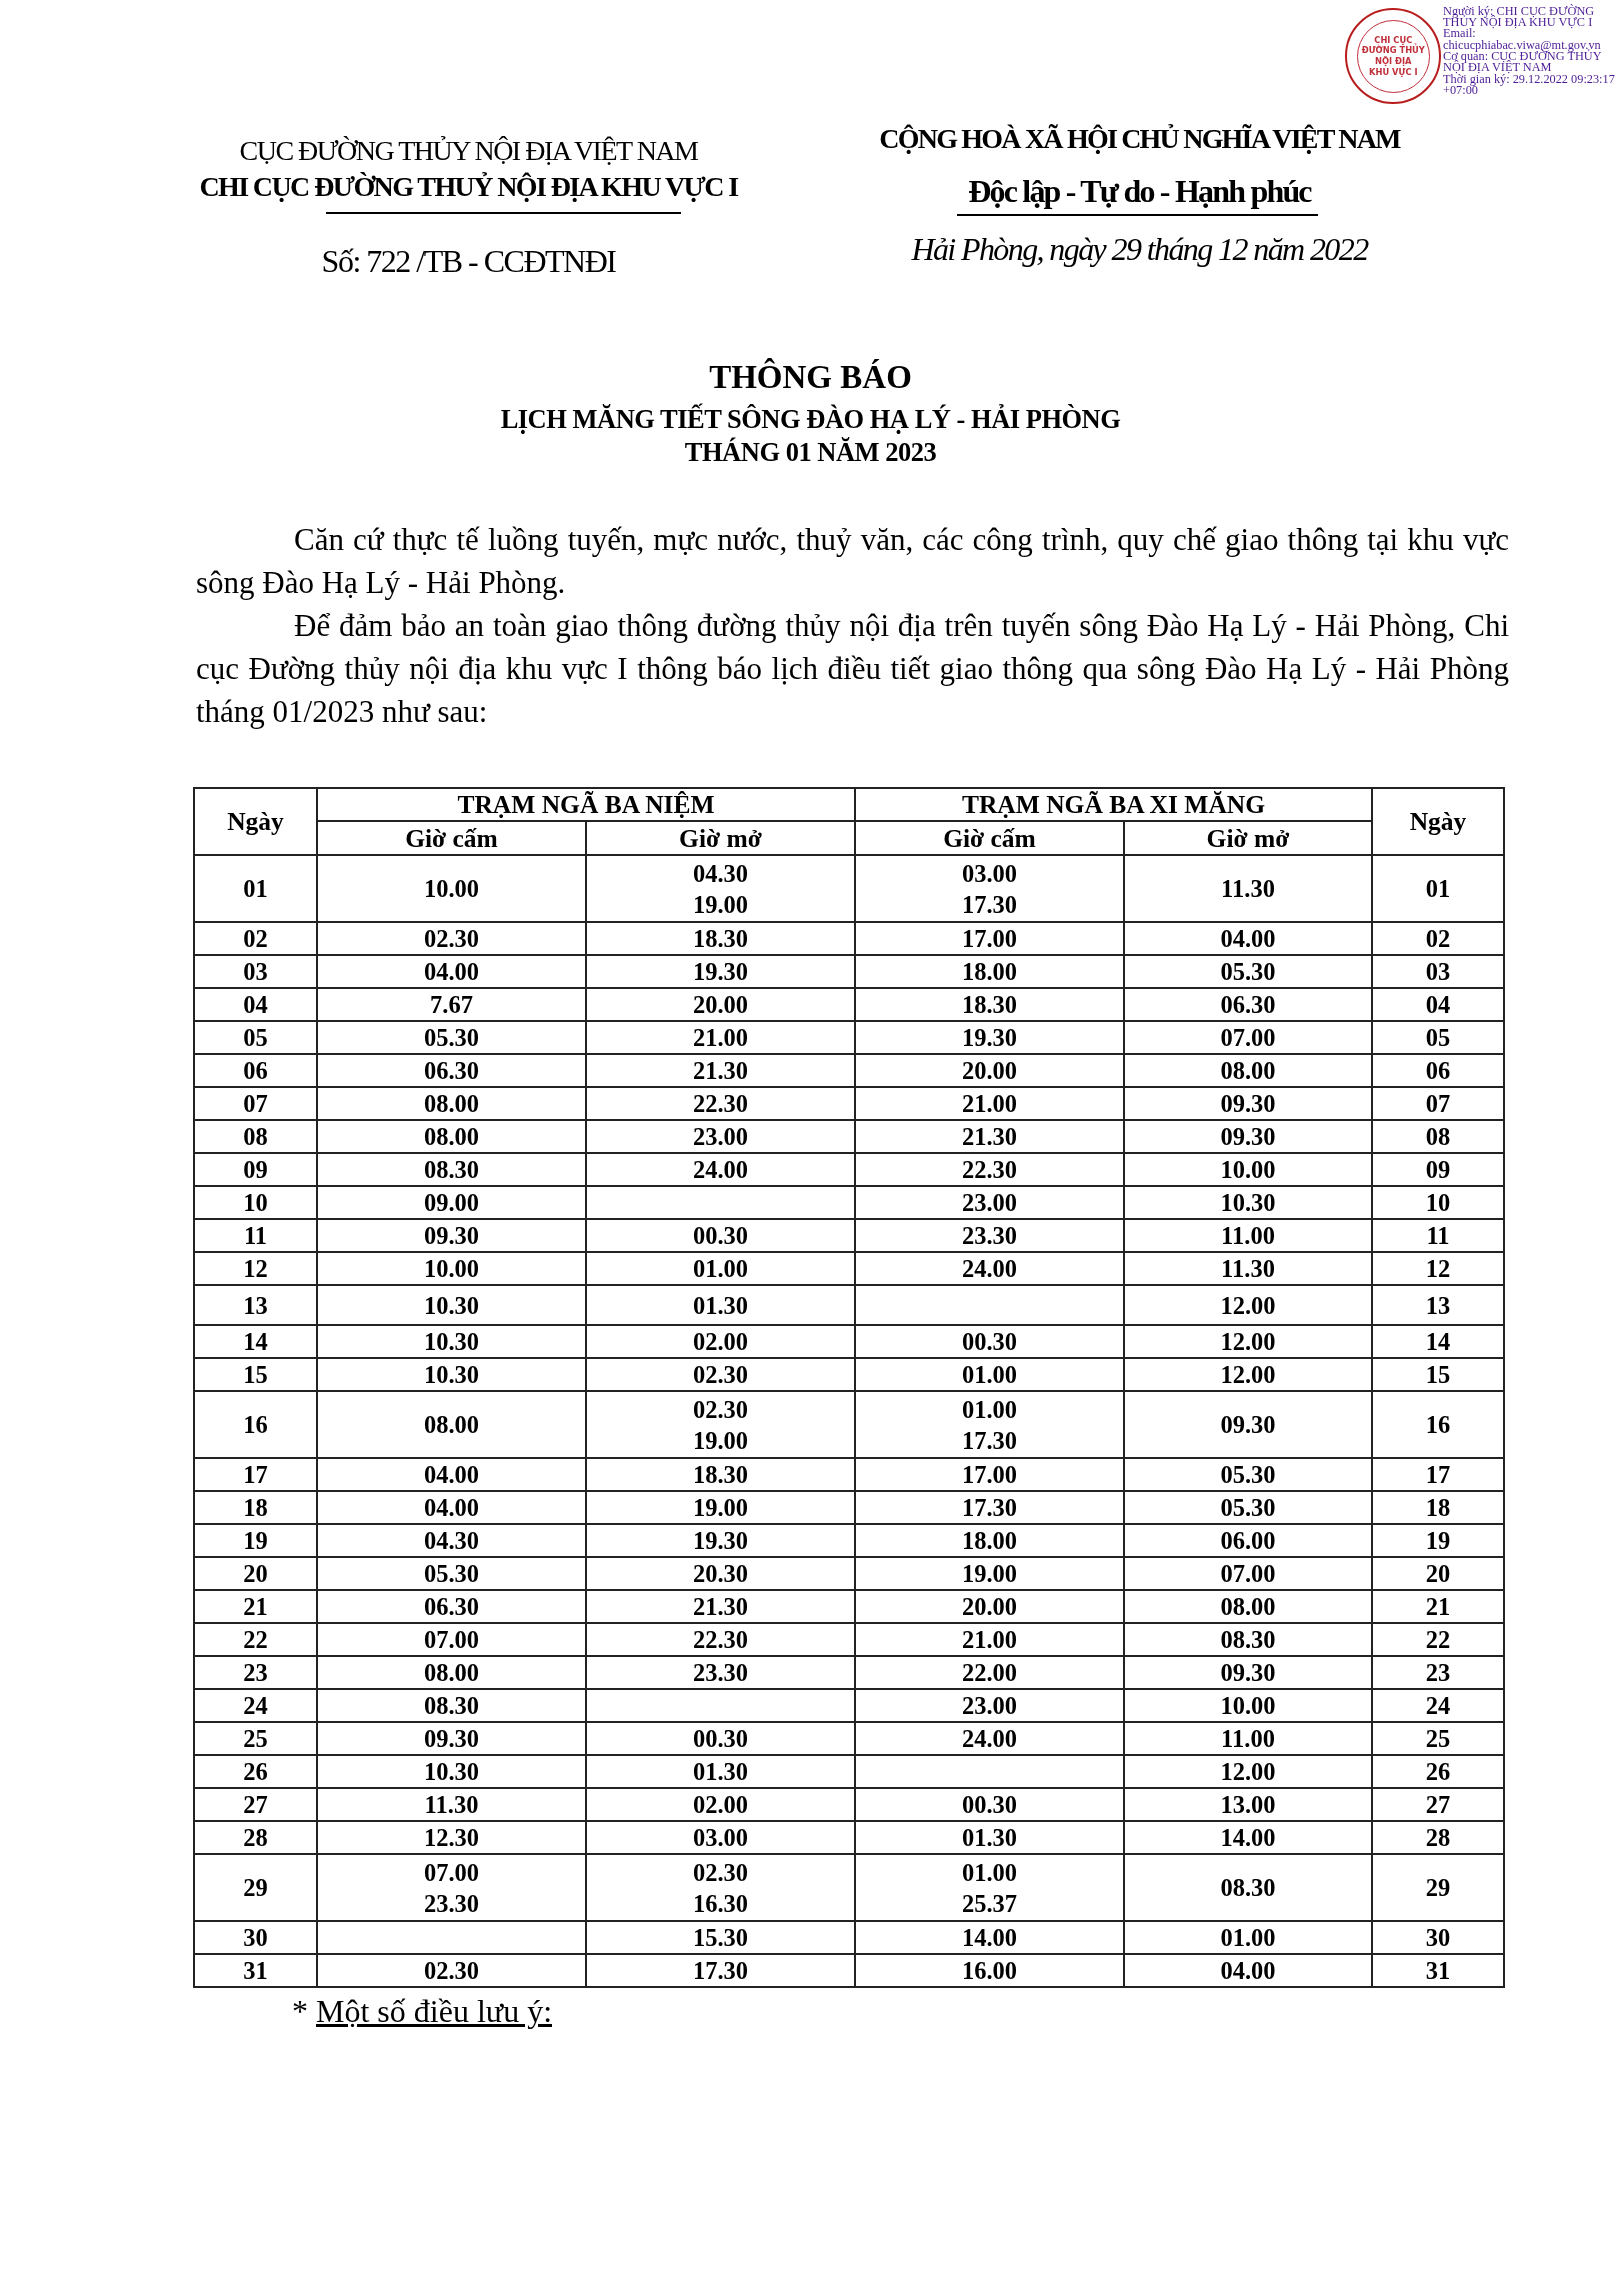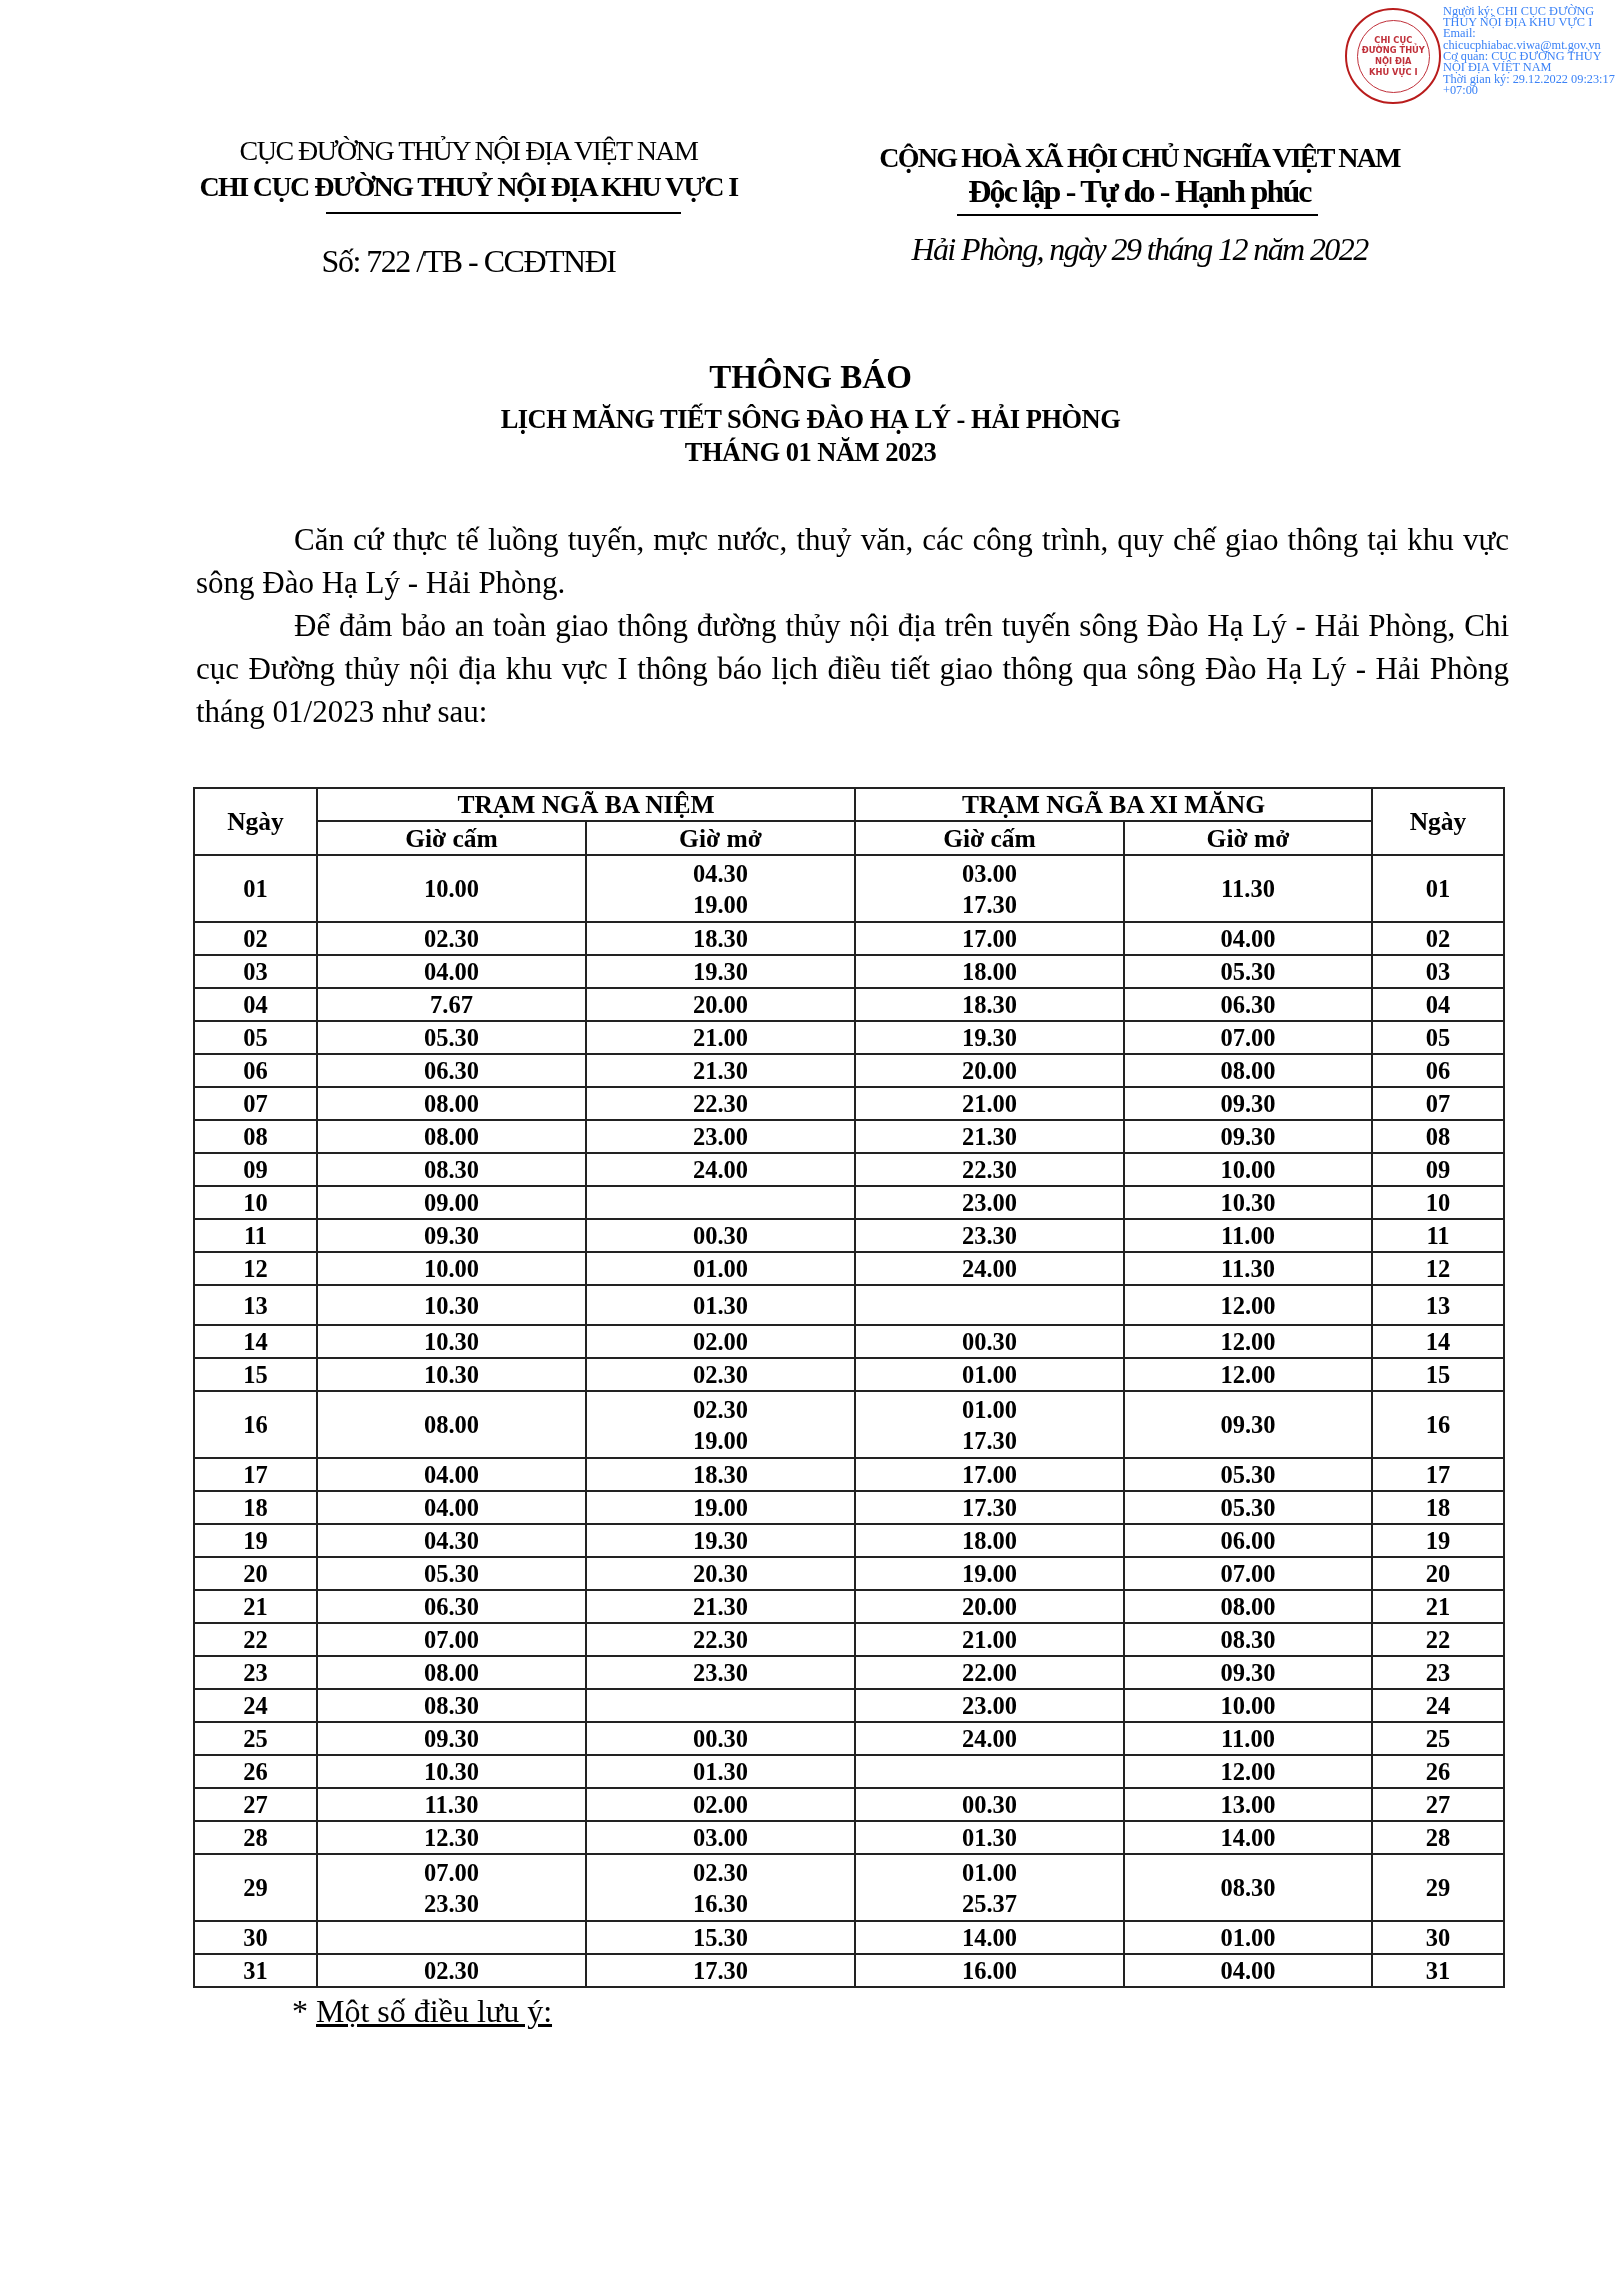--- a/index.html
+++ b/index.html
@@ -8,31 +8,31 @@
   .abs { position:absolute; }
 
   
   .stamp { left:1345px; top:7.8px; width:96px; height:96px; border-radius:50%;
            border:2px solid #b91c1c; box-sizing:border-box; }
   .stamp-inner { position:absolute; left:9.8px; top:9.8px; width:73px; height:73px;
                  border-radius:50%; border:1.5px solid #c0303a; box-sizing:border-box;
                  display:flex; flex-direction:column; align-items:center; justify-content:center;
                  font-family:"DejaVu Sans", sans-serif; font-weight:bold; color:#c0303a;
                  font-size:8.3px; line-height:10.8px; text-align:center; }
-  .sig-text { left:1443px; top:5.9px; width:176px; font-size:12.3px; line-height:11.3px; color:#3b82f6; }
+  .sig-text { left:1443px; top:5.9px; width:176px; font-size:12.3px; line-height:11.3px; color:#4c1d95; }
   .sig-text div { white-space:nowrap; }
 
   
   .hdr { text-align:center; white-space:nowrap; }
   .org1 { left:194px; top:135px; width:549px; font-size:28px; letter-spacing:-1.5px; }
   .org2 { left:194px; top:171px; width:549px; font-size:28px; font-weight:bold; letter-spacing:-1.6px; }
   .org-line { left:326px; top:212px; width:355px; height:2px; background:#000; }
   .docno { left:194px; top:243px; width:549px; font-size:32px; letter-spacing:-1.5px; }
 
-  .nation { left:821px; top:142px; width:637px; font-size:28px; font-weight:bold; letter-spacing:-1.8px; }
+  .nation { left:821px; top:123px; width:637px; font-size:28px; font-weight:bold; letter-spacing:-1.8px; }
   .motto { left:821px; top:173px; width:637px; font-size:32px; font-weight:bold; letter-spacing:-1.8px; }
   .motto-line { left:957px; top:214px; width:361px; height:2px; background:#000; }
   .place { left:821px; top:231px; width:637px; font-size:32px; font-style:italic; letter-spacing:-1.6px; }
 
   .title { left:0; width:1621px; text-align:center; font-weight:bold; }
   .t1 { top:359px; font-size:33px; }
   .t2 { top:404px; font-size:26.5px; letter-spacing:-0.5px; }
   .t3 { top:437px; font-size:26.5px; letter-spacing:-0.5px; }
 
   .para { left:196px; width:1313px; font-size:31px; line-height:43px; text-align:justify; text-align-last:left; }

